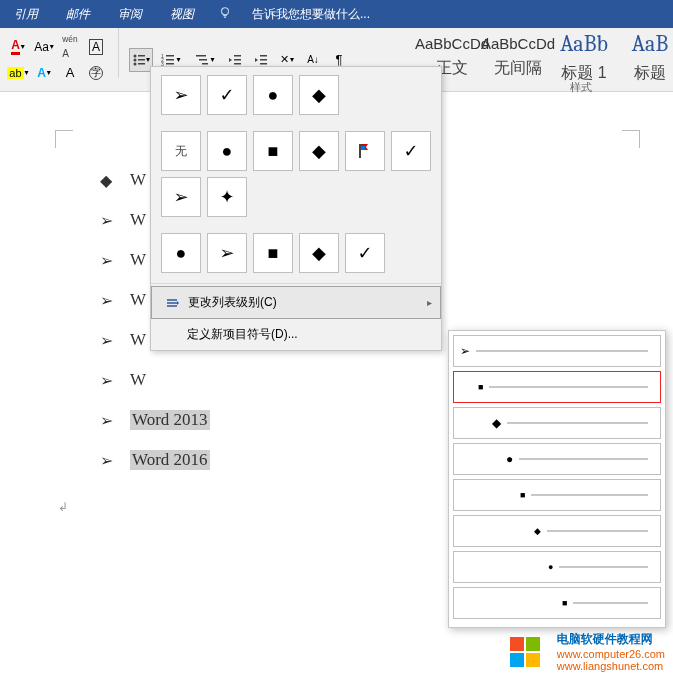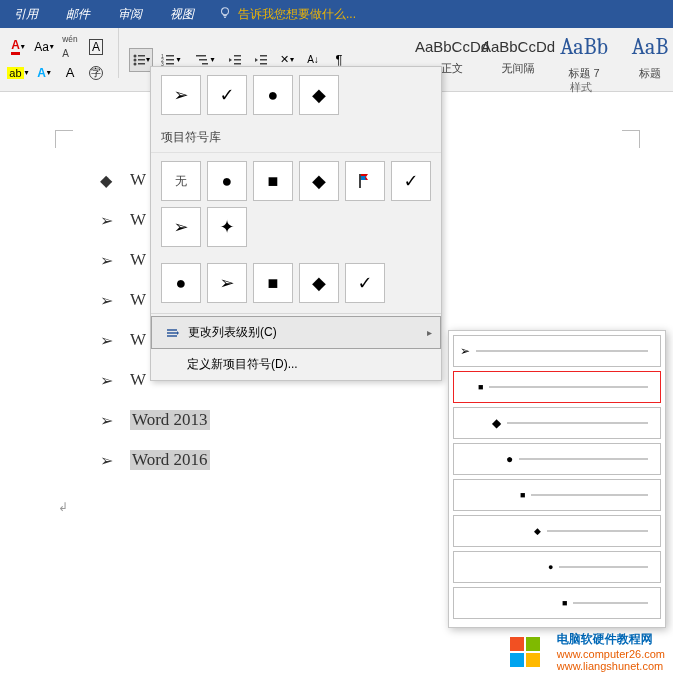--- a/index.html
+++ b/index.html
@@ -1,38 +1,38 @@
 <!DOCTYPE html>
 <html><head>
   <meta charset="utf-8">
   <style>
     * { box-sizing: border-box; margin: 0; padding: 0; }
     body { font-family: "Microsoft YaHei", sans-serif; font-size: 12px; background: #fff; width: 673px; height: 678px; position: relative; overflow: hidden; }
     
     .tabs { background: #2b579a; color: #fff; display: flex; height: 28px; align-items: center; }
     .tab { padding: 16px 14px; height: 100%; display: flex; align-items: center; cursor: pointer; font-style: italic; }
-    .tell-me { color: #eab308; display: flex; gap: 6px; padding-left: 10px; }
+    .tell-me { color: #ffffff; display: flex; gap: 20px; padding-left: 10px; }
     .tell-me svg { width: 14px; height: 14px; }
     
     .ribbon { background: #f1f1f1; border-bottom: 1px solid #d4d4d4; height: 64px; display: flex; position: relative; }
     .ribbon-group { display: flex; align-items: center; padding: 4px 6px; gap: 3px; }
     .rbtn { width: 24px; height: 24px; display: flex; align-items: center; justify-content: center; cursor: pointer; }
     .rbtn.wide { width: 32px; }
     .rbtn-row { display: flex; gap: 2px; }
     .rbtn-col { display: flex; flex-direction: column; gap: 2px; }
     .dd-caret { font-size: 8px; margin-left: 1px; }
     .divider-v { width: 1px; background: #d4d4d4; height: 50px; margin: 0 4px; }
     
     .bullet-btn { border: 1px solid #a5a5a5; background: #e1e1e1; display: flex; align-items: center; padding: 1px 2px; }
     
     .styles { display: flex; align-items: center; gap: 2px; position: absolute; left: 420px; top: 4px; }
     .style-box { width: 64px; height: 50px; border: 1px solid transparent; display: flex; flex-direction: column; align-items: center; justify-content: center; cursor: pointer; }
     .style-preview { font-size: 15px; color: #333; }
     .style-preview.big { font-size: 22px; color: #2b579a; font-family: "Cambria", serif; }
-    .style-name { font-size: 11px; color: #444; margin-top: 6px; }
+    .style-name { font-size: 16px; color: #444; margin-top: 6px; }
     
     .styles-label { position: absolute; left: 570px; top: 80px; font-size: 11px; color: #666; }
     
     .dropdown { position: absolute; left: 150px; top: 66px; width: 292px; background: #f1f1f1; border: 1px solid #c6c6c6; box-shadow: 2px 2px 6px rgba(0,0,0,0.2); z-index: 10; }
     .dd-section-title { padding: 6px 10px; font-size: 12px; color: #444; border-bottom: 1px solid #e0e0e0; }
     .dd-grid { display: flex; flex-wrap: wrap; gap: 6px; padding: 8px 10px; }
     .bullet-opt { width: 40px; height: 40px; border: 1px solid #bfbfbf; background: #fff; display: flex; align-items: center; justify-content: center; cursor: pointer; font-size: 18px; }
     .bullet-opt.none { font-size: 12px; color: #444; }
     .dd-item { padding: 7px 14px; display: flex; align-items: center; gap: 8px; cursor: pointer; }
     .dd-item.hl { border: 1px solid #a3a3a3; background: #e8e8e8; position: relative; }
@@ -182,21 +182,21 @@
     <div class="style-box">
         <div class="style-preview">AaBbCcDd</div>
         <div class="style-name">正文</div>
       </div>
     <div class="style-box">
         <div class="style-preview">AaBbCcDd</div>
         <div class="style-name">无间隔</div>
       </div>
     <div class="style-box">
         <div class="style-preview big">AaBb</div>
-        <div class="style-name">标题 7</div>
+        <div class="style-name">标题 1</div>
       </div>
     <div class="style-box">
         <div class="style-preview big">AaB</div>
         <div class="style-name">标题</div>
       </div>
   </div>
 </div>
 
 <div class="styles-label">样式</div>
 
@@ -239,21 +239,20 @@
 </div>
 <div class="para-mark" style="left:58px;top:500px">↲</div>
 
 <div class="dropdown">
   <div class="dd-grid">
     <div class="bullet-opt">➢</div>
     <div class="bullet-opt">✓</div>
     <div class="bullet-opt">●</div>
     <div class="bullet-opt">◆</div>
   </div>
-  <div class="dd-section-title">项目符号库</div>
   <div class="dd-grid">
     <div class="bullet-opt none">无</div>
     <div class="bullet-opt">●</div>
     <div class="bullet-opt">■</div>
     <div class="bullet-opt">◆</div>
     <div class="bullet-opt">
         <svg width="18" height="18">
           <rect x="3" y="2" width="2" height="14" fill="#444"></rect>
           <path d="M5 2 L12 2 L10 5 L12 8 L5 8 Z" fill="#d00"></path>
           <path d="M5 4 L10 4 L9 6 L10 8 L5 8 Z" fill="#07c"></path>

